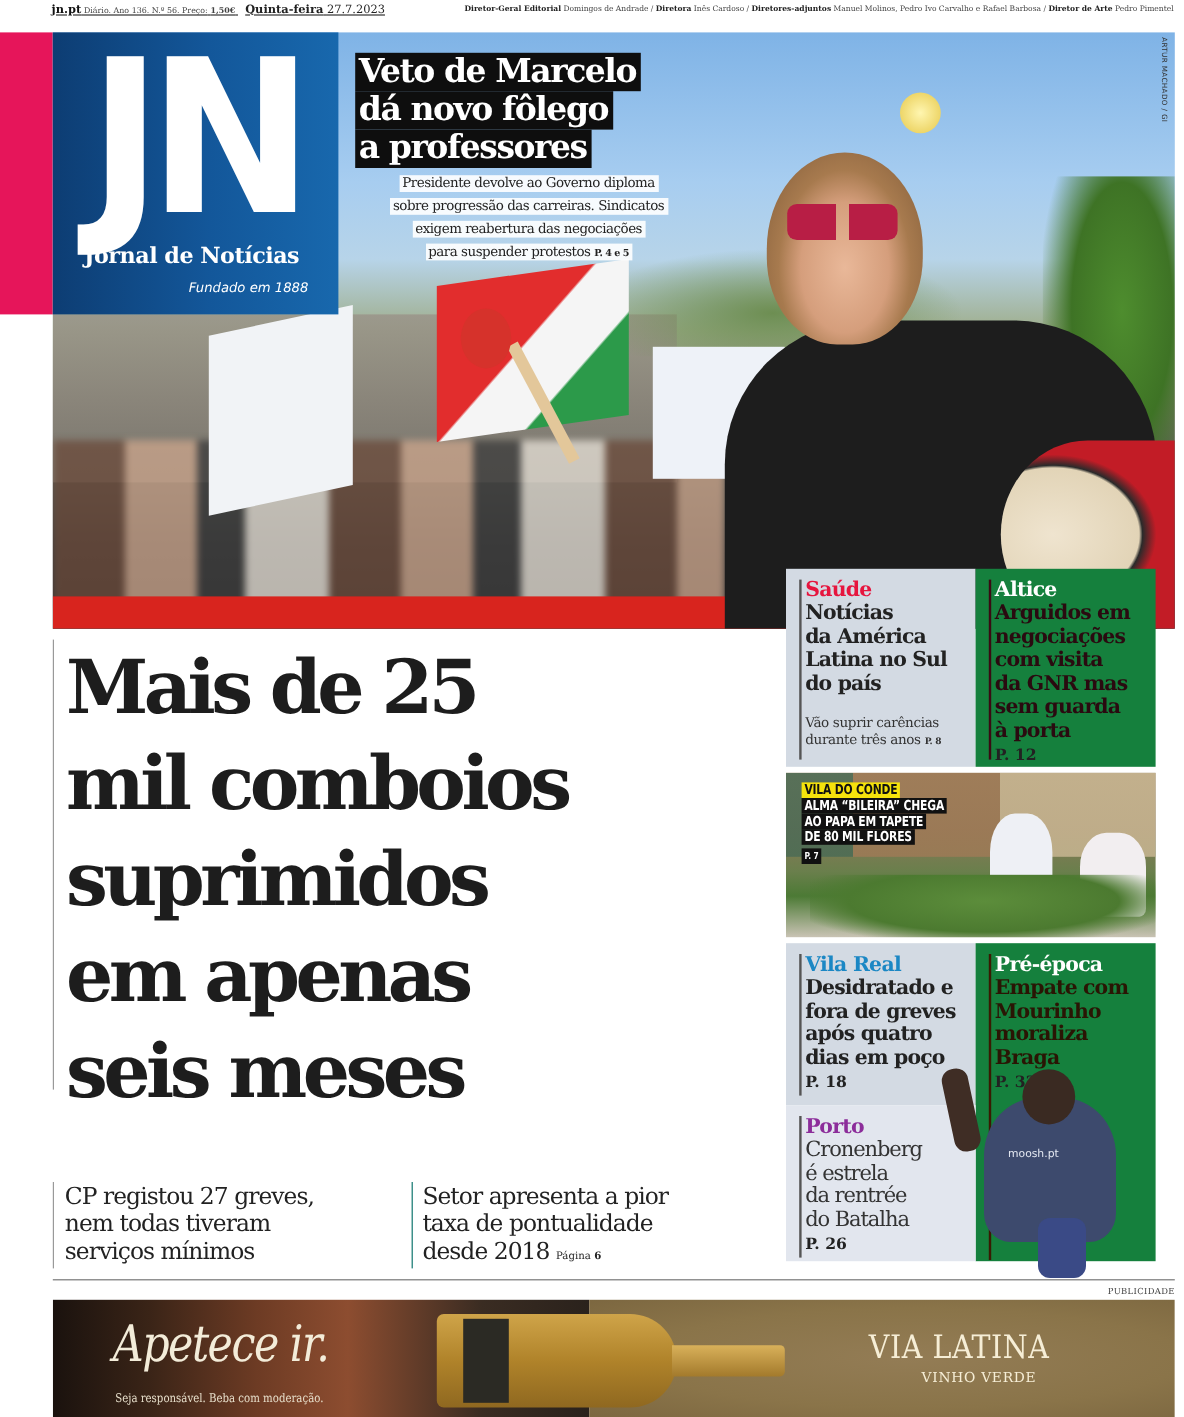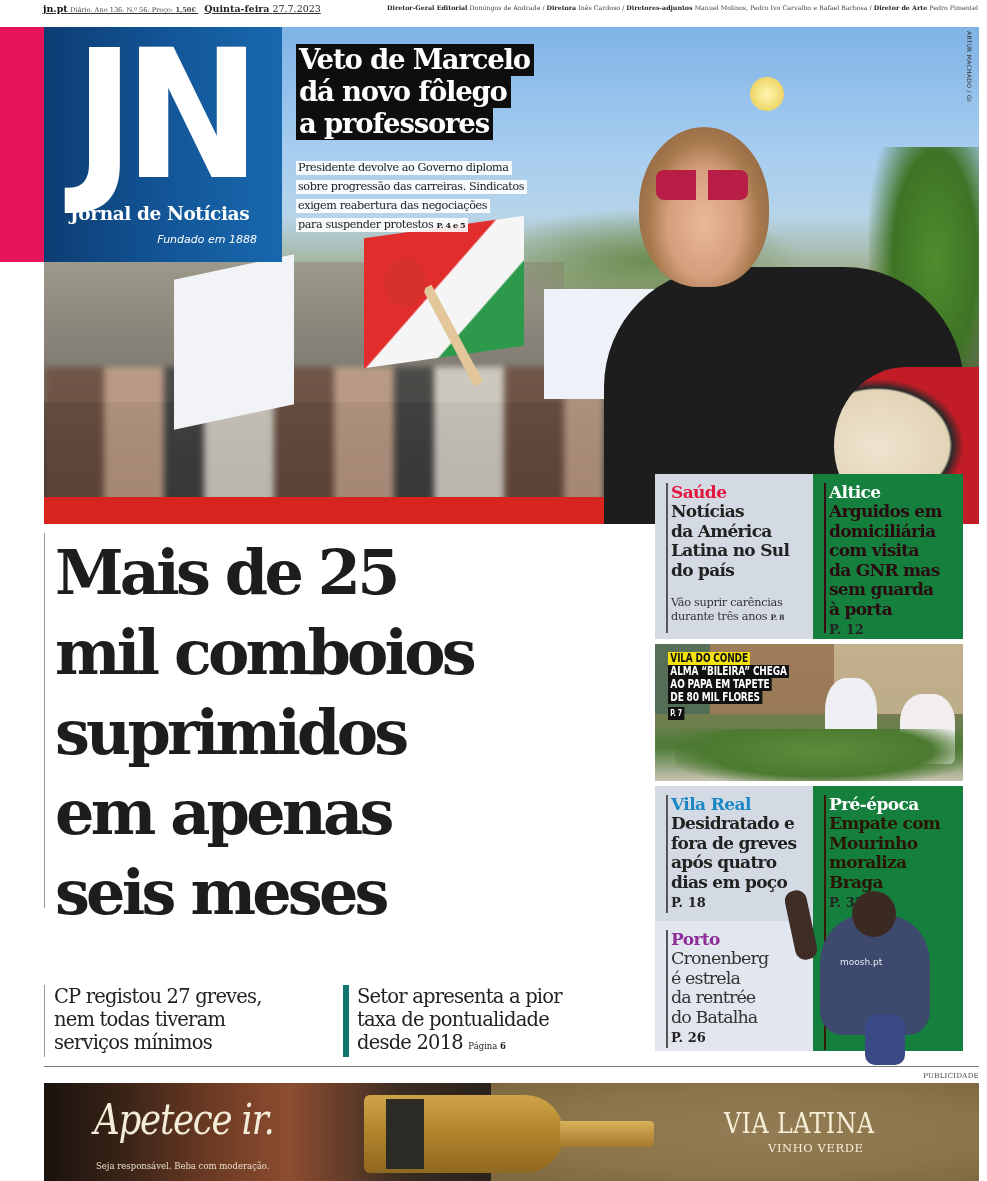--- a/index.html
+++ b/index.html
@@ -46,32 +46,32 @@
 
     
     .logo { position: absolute; left: 44px; top: 27px; width: 238px; height: 235px; background: linear-gradient(90deg, #0d3d73 0%, #13579a 55%, #1868ad 100%); }
     .logo .jn { position: absolute; left: 30px; top: 4px; font-family: "DejaVu Sans", sans-serif; font-weight: bold; font-size: 178px; line-height: 170px; color: #fff; letter-spacing: -12px; transform: scaleX(0.92); transform-origin: left; }
     .logo .name { position: absolute; left: 26px; top: 176px; font-family: "DejaVu Serif", serif; font-weight: bold; font-size: 18.5px; color: #fff; letter-spacing: -0.4px; }
     .logo .founded { position: absolute; right: 25px; top: 206px; font-family: "DejaVu Sans", sans-serif; font-style: italic; font-size: 11px; color: #fff; }
 
     
     .lead { position: absolute; left: 296px; top: 44px; width: 290px; }
     .lead .hl-line { display: inline-block; background: #0e0e0e; color: #fff; font-family: "DejaVu Serif", serif; font-weight: bold; font-size: 27.5px; line-height: 31px; padding: 0 4px 1px 3px; letter-spacing: -1.2px; white-space: nowrap; }
-    .lead .dek { margin-top: 16px; }
+    .lead .dek { margin-top: 1px; text-align: center; }
     .lead .dek-line { display: inline-block; background: rgba(255,255,255,0.9); color: #222; font-family: "DejaVu Serif", serif; font-size: 11.2px; line-height: 14px; padding: 0 3px 0 2px; letter-spacing: -0.4px; white-space: nowrap; }
     .lead .dek-line b { font-size: 8px; font-weight: bold; }
 
     
     .main { position: absolute; left: 44px; top: 533px; width: 600px; height: 375px; border-left: 1px solid #999; }
     .main h1 { position: absolute; left: 10px; top: 0; font-family: "DejaVu Serif", serif; font-weight: bold; font-size: 62px; line-height: 80px; letter-spacing: -3.8px; color: #1d1d1d; white-space: nowrap; }
 
     
     .sub { position: absolute; top: 985px; font-family: "DejaVu Serif", serif; font-size: 19.5px; line-height: 23px; color: #222; letter-spacing: -0.8px; white-space: nowrap; }
     .sub1 { left: 44px; border-left: 1px solid #999; padding-left: 9px; height: 72px; }
-    .sub2 { left: 343px; border-left: 6px solid #0f766e; padding-left: 8px; height: 72px; }
+    .sub2 { left: 343px; border-left: 1px solid #0f766e; padding-left: 8px; height: 72px; }
     .sub2 .pg { font-size: 8.5px; letter-spacing: 0; }
     .sub2 .pg b { font-weight: bold; }
 
     
     .box { position: absolute; font-family: "DejaVu Serif", serif; }
     .box .inner { position: absolute; left: 11px; top: 9px; border-left: 2px solid #555; padding-left: 3px; }
     .box .kicker { font-weight: bold; font-size: 17px; line-height: 19px; letter-spacing: -0.6px; white-space: nowrap; }
     .box .title { font-weight: bold; font-size: 17px; line-height: 19.5px; letter-spacing: -0.7px; color: #222; white-space: nowrap; }
     .box .title.light { font-weight: normal; }
     .box .dek { font-size: 11.3px; line-height: 14px; color: #333; margin-top: 16px; letter-spacing: -0.3px; white-space: nowrap; }
@@ -222,21 +222,21 @@
       <div>Vão suprir carências</div>
       <div><span>durante três anos</span> <b style="font-size:7.5px">P. 8</b></div>
     </div>
   </div>
 </div>
 
 <div class="box box-altice">
   <div class="inner">
     <div class="kicker">Altice</div>
     <div class="title">Arguidos em</div>
-    <div class="title">domiciliária</div>
+    <div class="title">negociações</div>
     <div class="title">com visita</div>
     <div class="title">da GNR mas</div>
     <div class="title">sem guarda</div>
     <div class="title">à porta</div>
     <div class="pg">P. 12</div>
   </div>
 </div>
 
 <div class="box box-conde">
   <div class="wall"></div>

